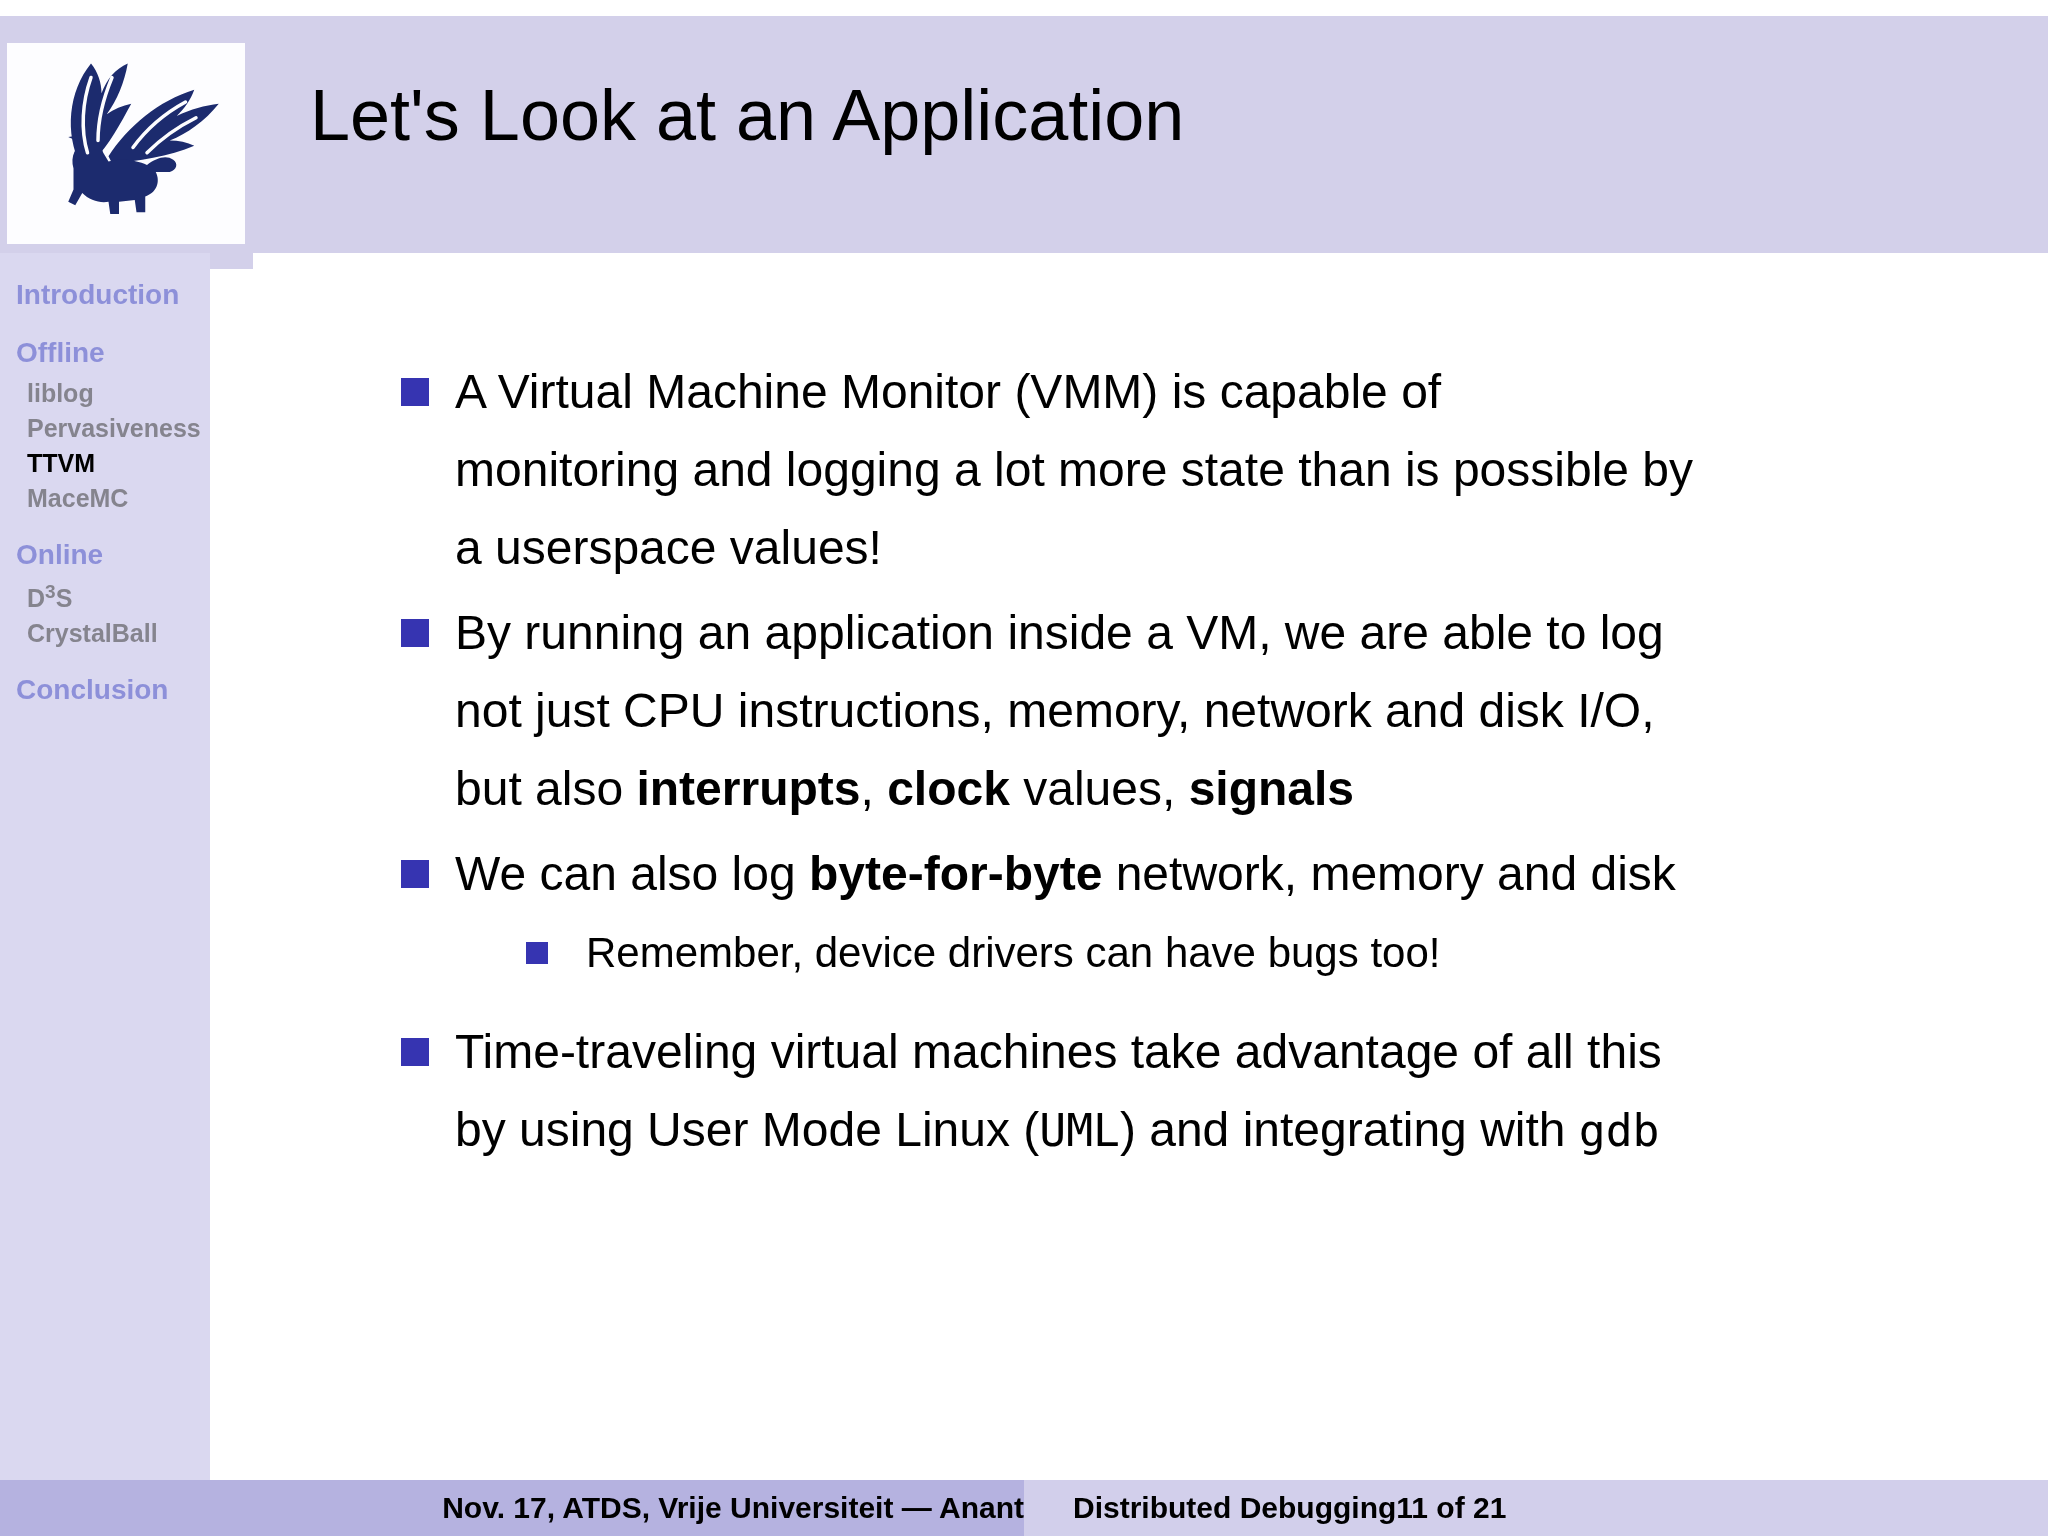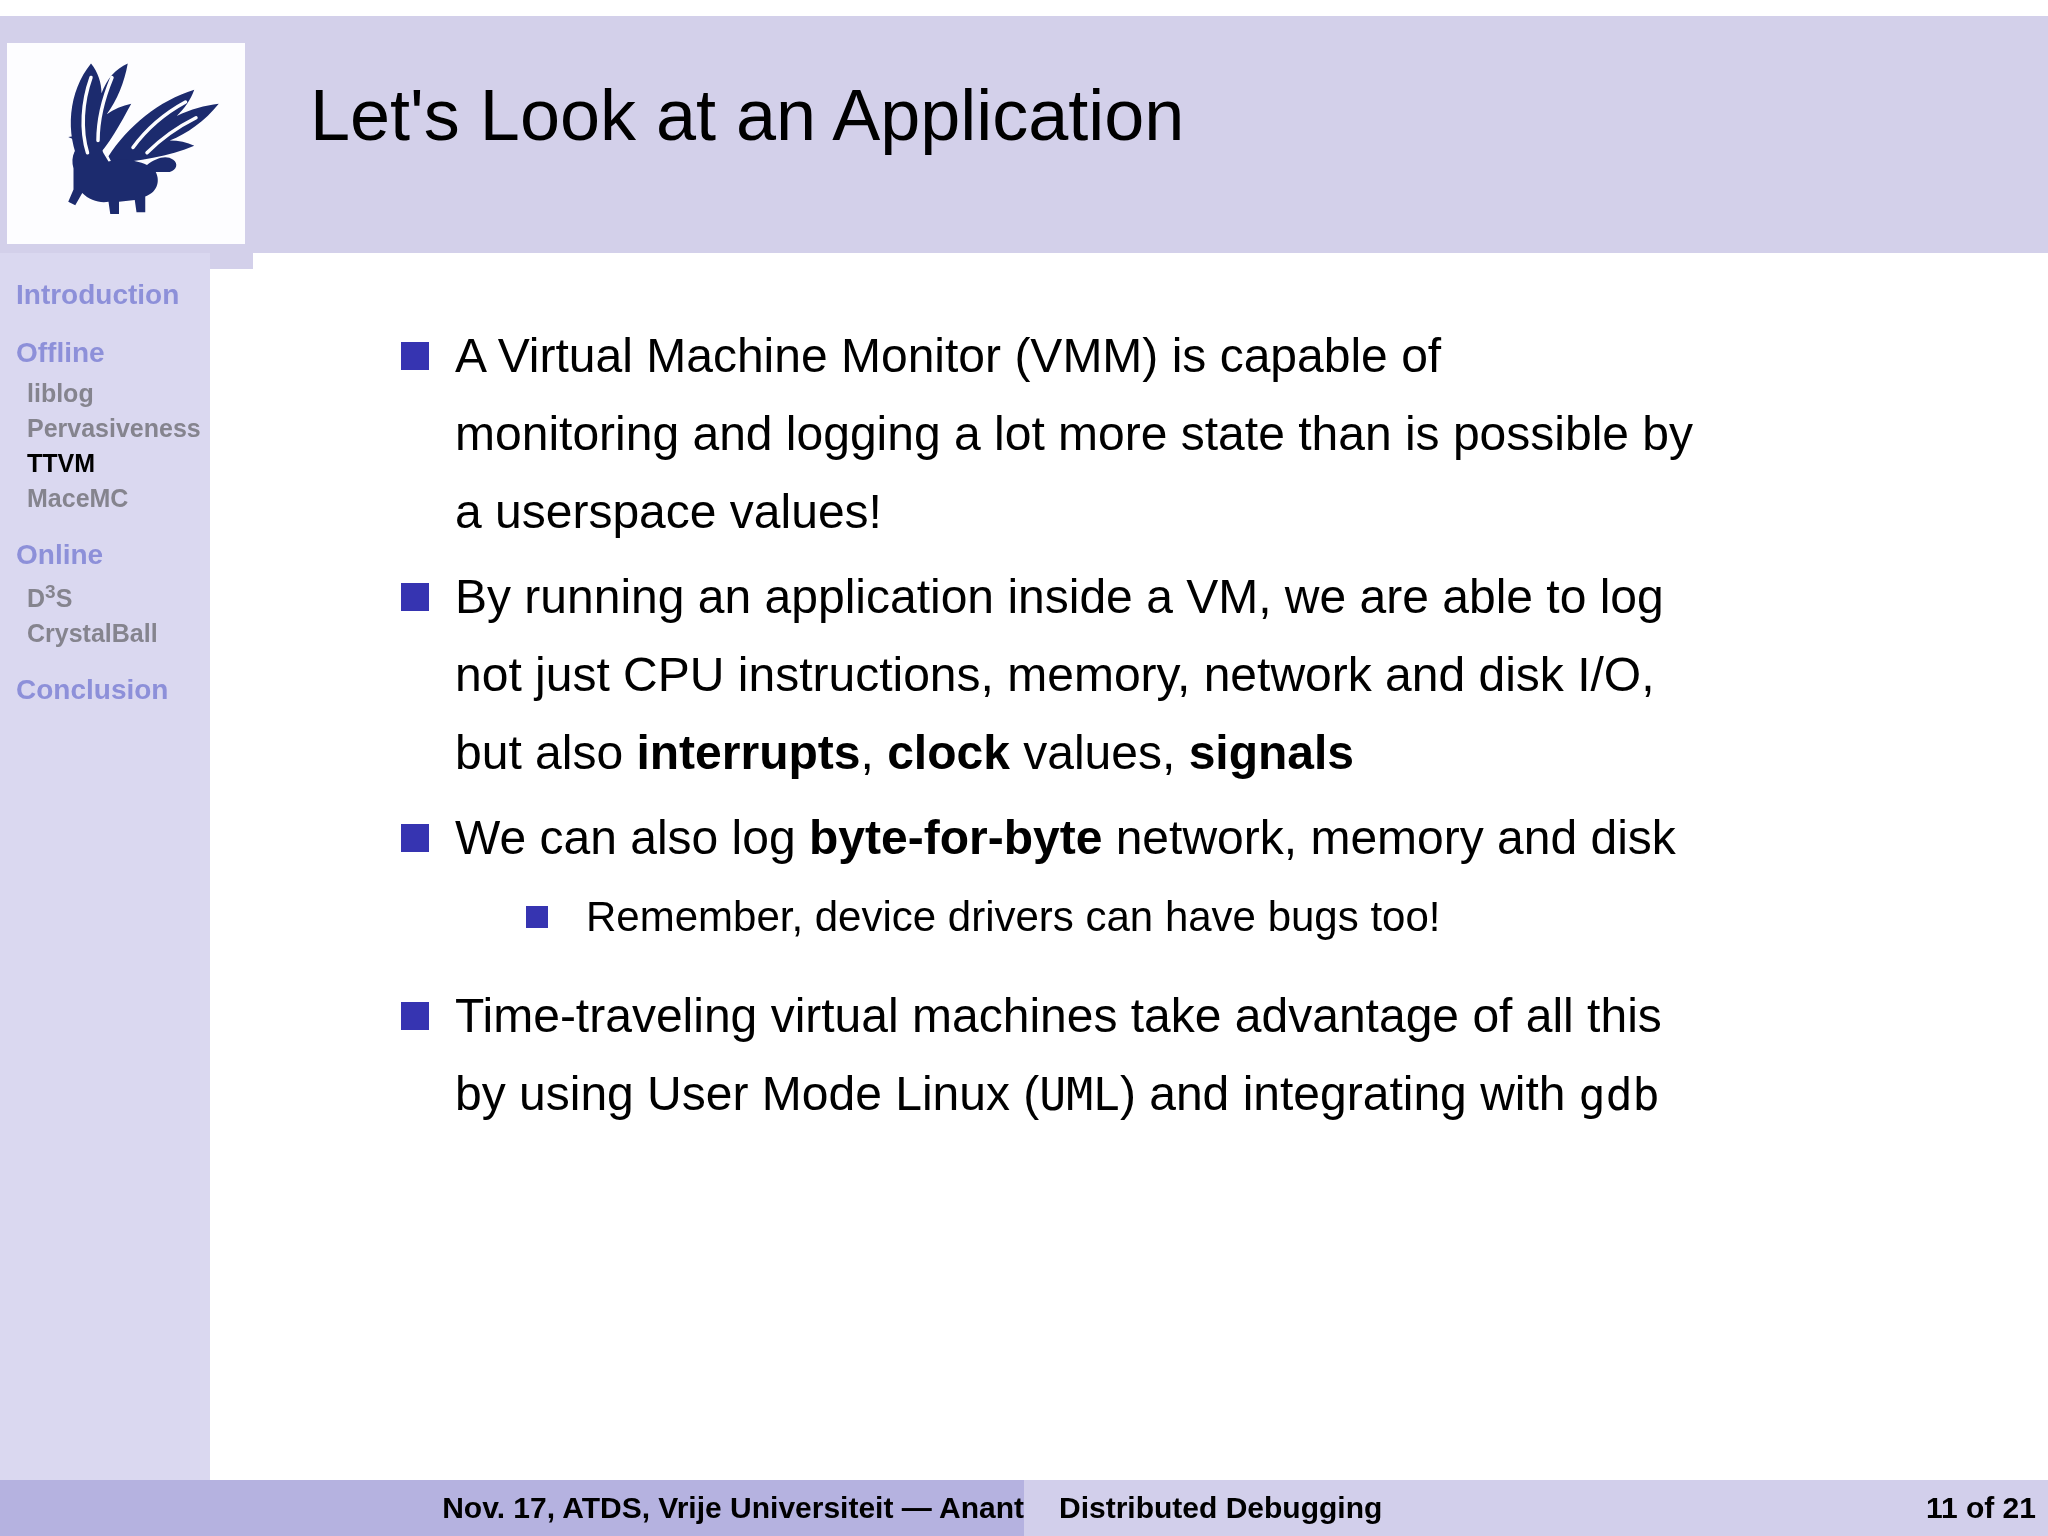--- a/index.html
+++ b/index.html
@@ -19,36 +19,36 @@
   .sidebar { position:absolute; left:0; top:253px; width:210px; height:1227px; background:#dad8f0;
              padding-top:26px; }
   .s-section { font-size:28px; font-weight:700; color:#8d90d9; margin:26px 0 10px 16px; }
   .s-section:first-child { margin-top:0; }
   .s-sub { font-size:25px; font-weight:700; color:#85848e; margin:6px 0 6px 27px; }
   .s-sub.current { color:#000000; }
   .s-sub sup { font-size:19px; }
 
   
   .main { position:absolute; left:253px; top:253px; width:1795px; height:1227px; background:#ffffff;
-          padding:64px 30px 0 148px; color:#000000; }
+          padding:100px 30px 0 148px; color:#000000; }
   .item { display:flex; margin:0 0 7px 0; }
   .b-sq { flex:0 0 auto; width:28px; height:28px; background:#3634b1; margin:25px 26px 0 0; }
   .lines { font-size:48px; line-height:78px; }
   .sub-item { display:flex; margin:8px 0 28px 125px; }
   .b-sq-sub { flex:0 0 auto; width:22px; height:22px; background:#3634b1; margin:21px 38px 0 0; }
   .sub-lines { font-size:42px; line-height:64px; }
   .bld { font-weight:700; }
   .mono { font-family:"DejaVu Sans Mono", monospace; font-size:0.93em; }
 
   
   .footer { position:absolute; left:0; bottom:0; width:2048px; height:56px; display:flex;
             font-size:30px; font-weight:700; color:#000000; line-height:56px; }
   .footer-left { width:1024px; background:#b5b2e0; text-align:right; }
-  .footer-right { width:1024px; background:#d2cfeb; display:flex; justify-content:space-between;
-                  padding:0 12px 0 35px; }
+  .footer-right { width:1024px; background:#d2cfeb; display:flex; 
+                  padding:0 12px 0 49px; }
 </style>
 </head>
 <body>
 
 <div class="slide">
 
   <div class="header">
     <div class="logo-box">
       <svg viewBox="0 0 120 100" xmlns="http://www.w3.org/2000/svg">
         <g fill="#1c2b6e">

